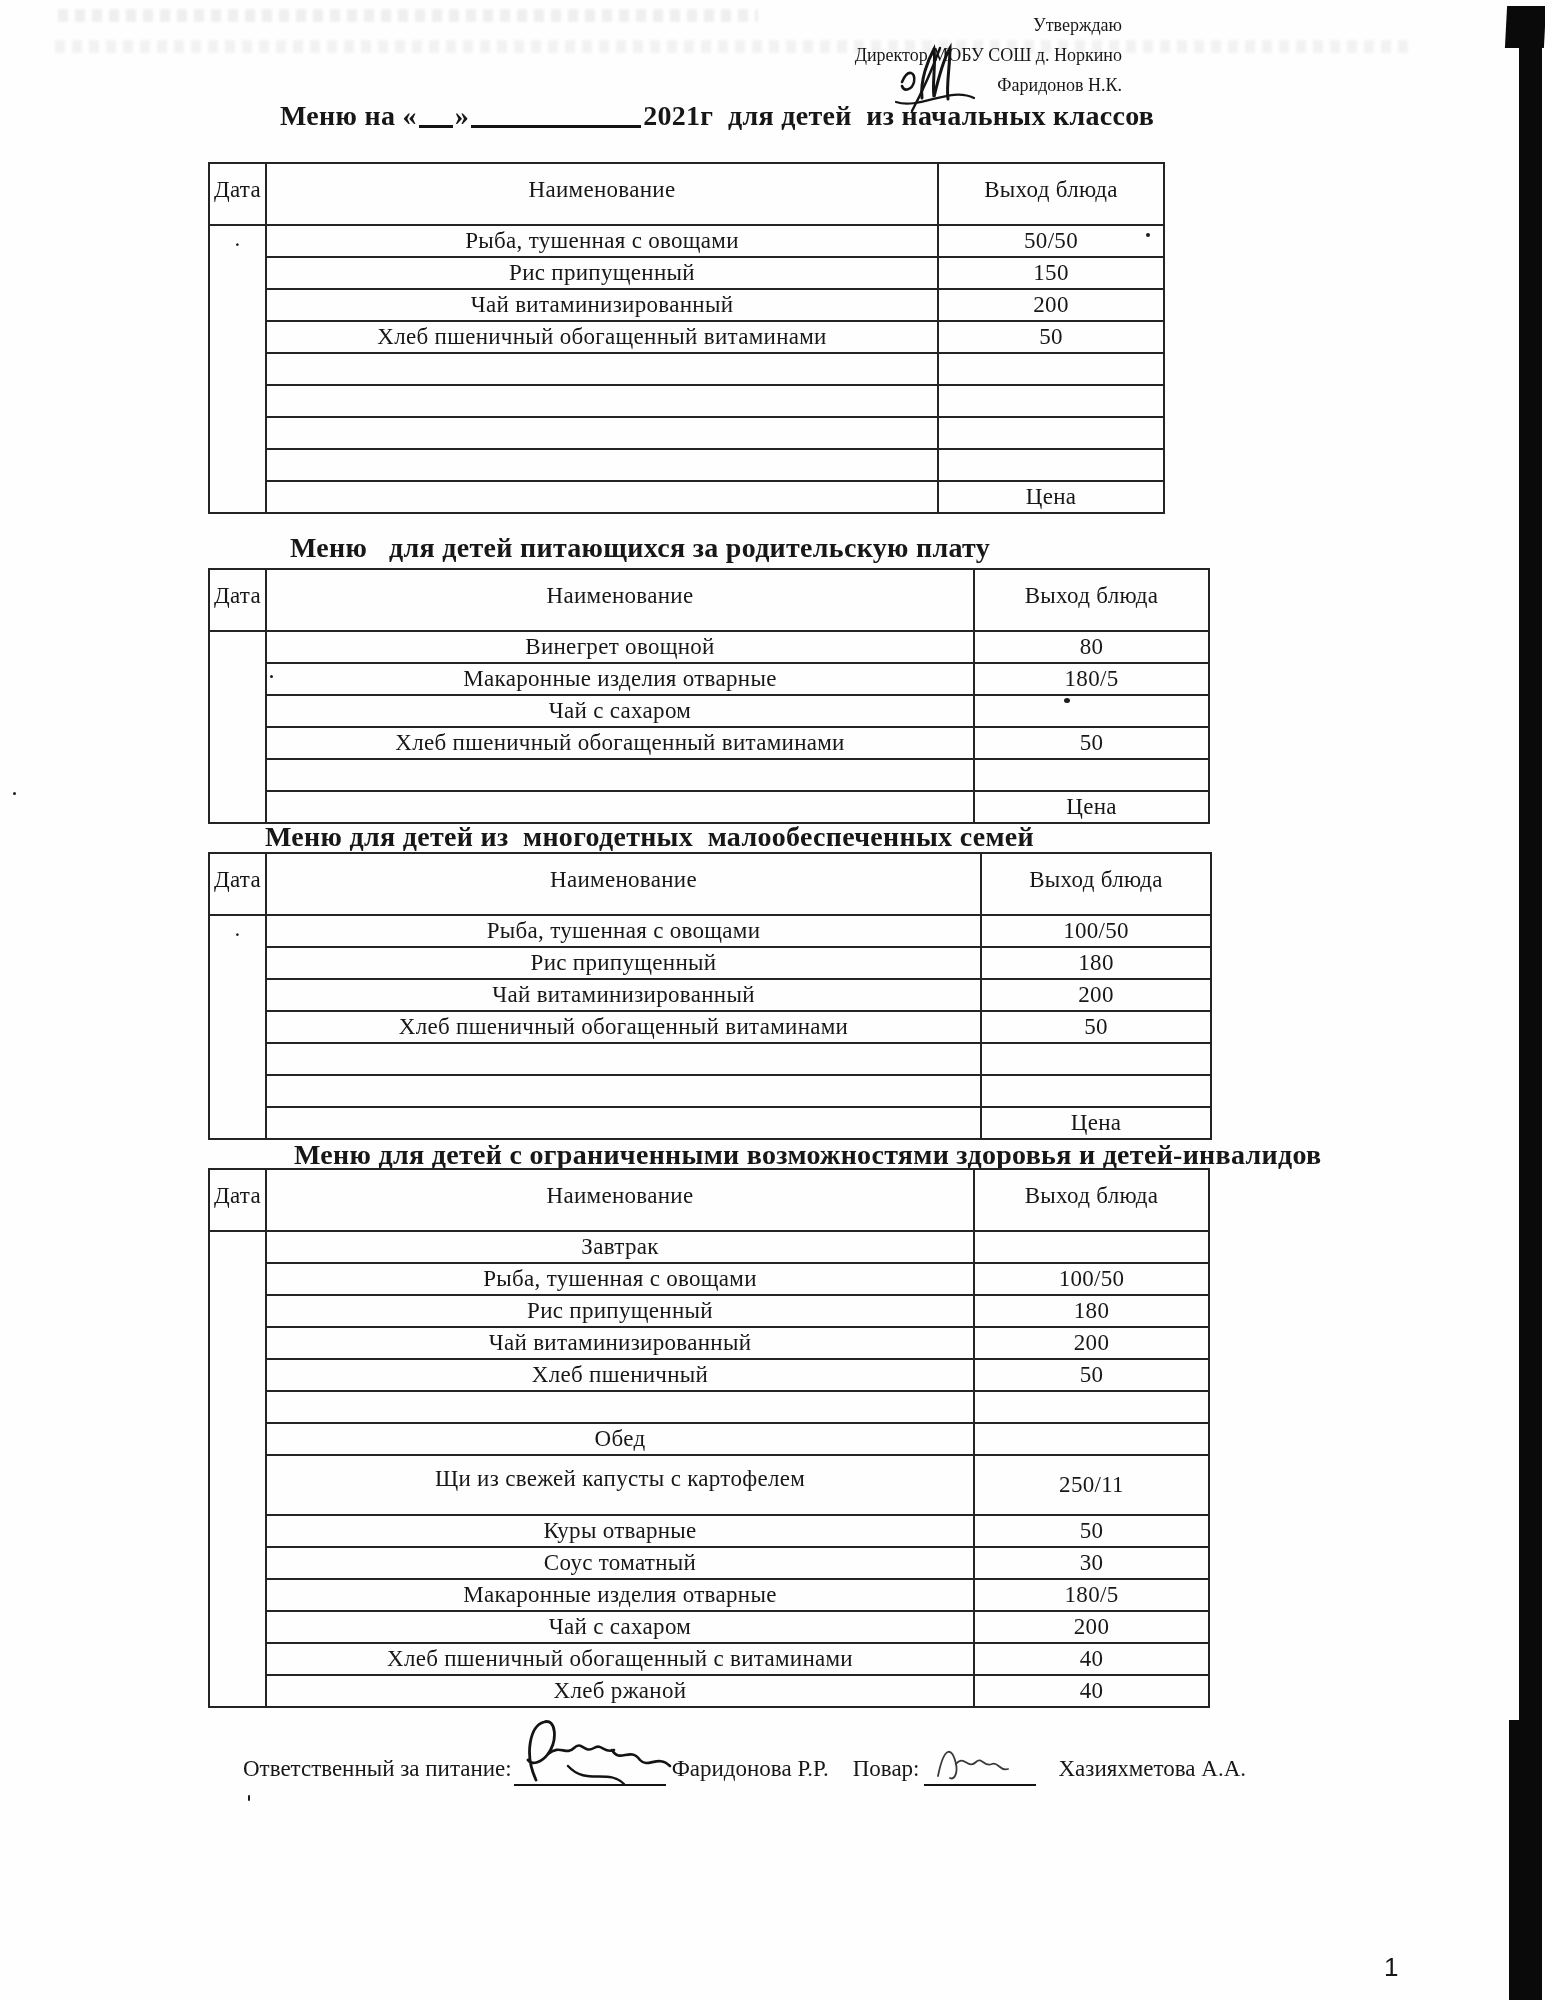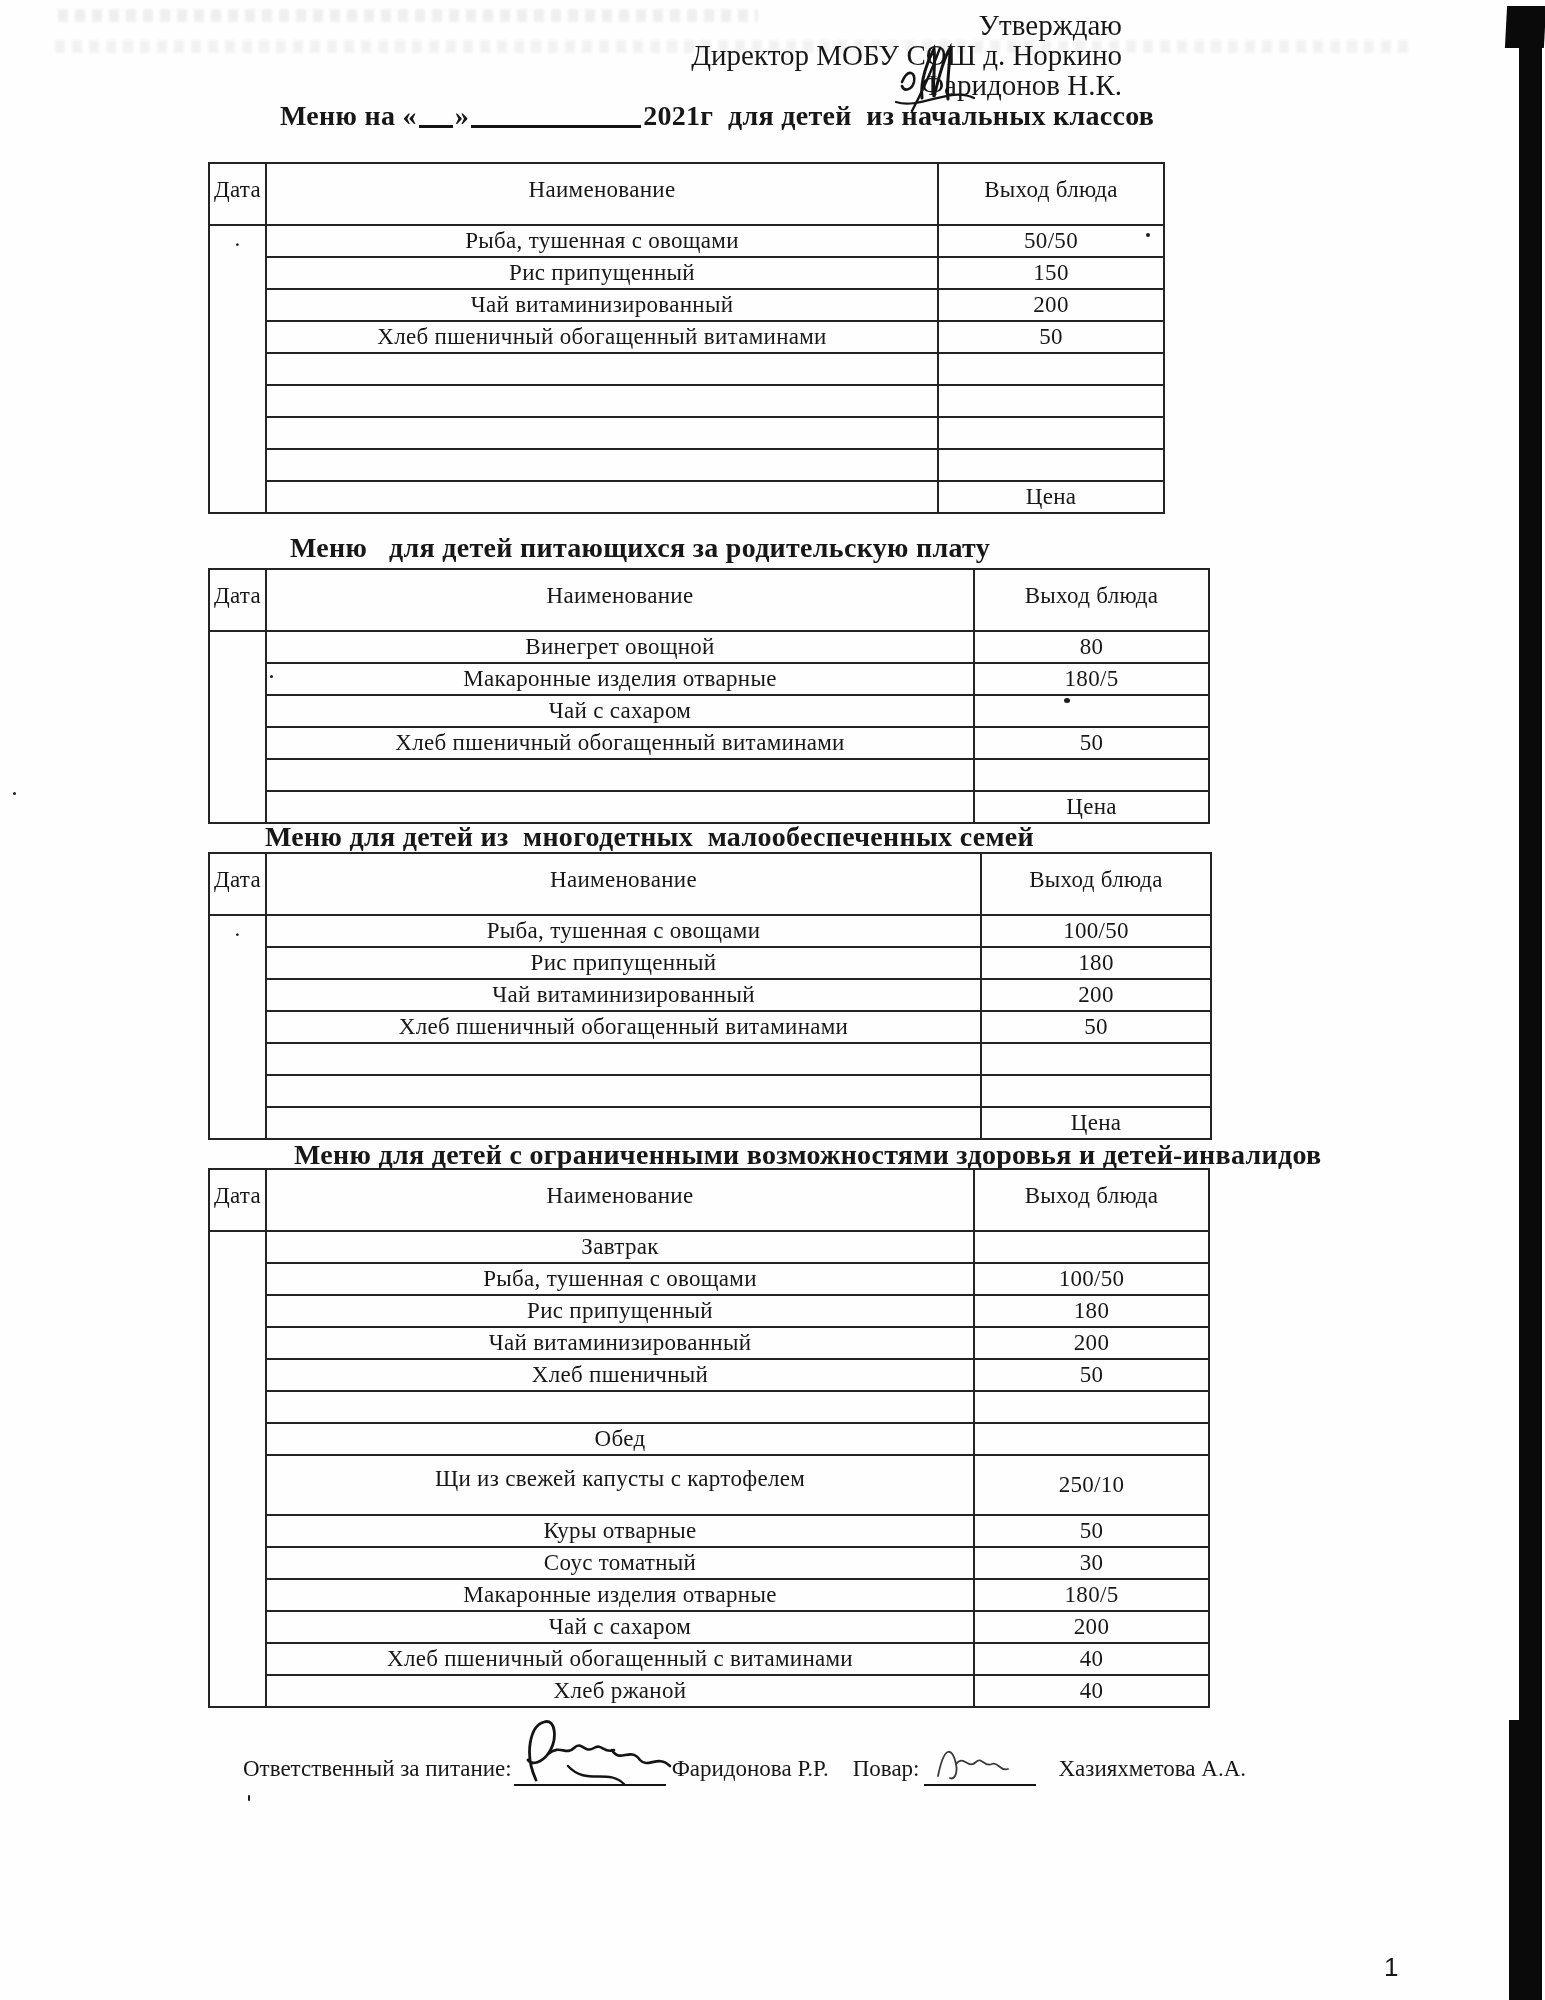--- a/index.html
+++ b/index.html
@@ -3,21 +3,21 @@
 <meta charset="utf-8">
 <style>
   html,body{margin:0;padding:0}
   body{
     width:1545px;height:2000px;position:relative;overflow:hidden;
     background:#fefefe;color:#171717;
     font-family:"Liberation Serif","DejaVu Serif",serif;
   }
   
   .approval{position:absolute;top:10px;right:423px;text-align:right;
-    font-size:29px;line-height:30px;white-space:nowrap}
+    font-size:18px;line-height:30px;white-space:nowrap}
   .sig-director{position:absolute;left:888px;top:42px;width:92px;height:70px;overflow:visible}
   
   .title{position:absolute;font-weight:bold;font-size:28px;white-space:nowrap;
     letter-spacing:.3px}
   .t1{left:280px;top:100px;width:1000px}
   .t2{left:290px;top:532px;width:1000px}
   .t3{left:265px;top:821px;width:1000px}
   .t4{left:294px;top:1139px;width:1000px}
   .blank{display:inline-block;border-bottom:3px solid #141414;height:14px;
     transform:translateY(3px);margin:0 2px}
@@ -277,21 +277,21 @@
       <tr>
         <td class="namecell"></td>
         <td class="outcell"></td>
       </tr>
       <tr>
         <td class="namecell boldcell">Обед</td>
         <td class="outcell"></td>
       </tr>
       <tr class="tall">
         <td class="namecell">Щи из свежей капусты с картофелем</td>
-        <td class="outcell">250/10</td>
+        <td class="outcell">250/11</td>
       </tr>
       <tr>
         <td class="namecell">Куры отварные</td>
         <td class="outcell">50</td>
       </tr>
       <tr>
         <td class="namecell">Соус томатный</td>
         <td class="outcell">30</td>
       </tr>
       <tr>

